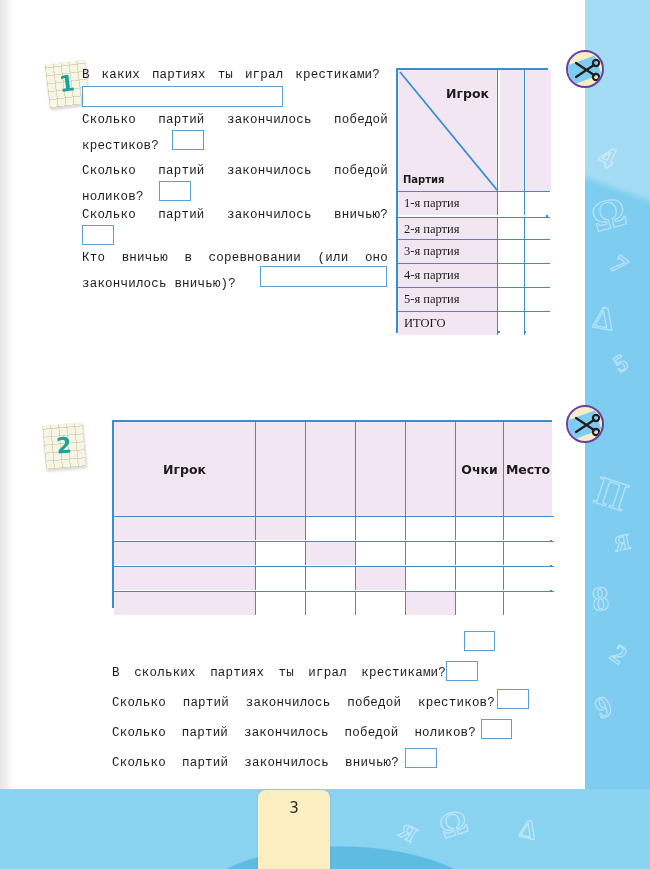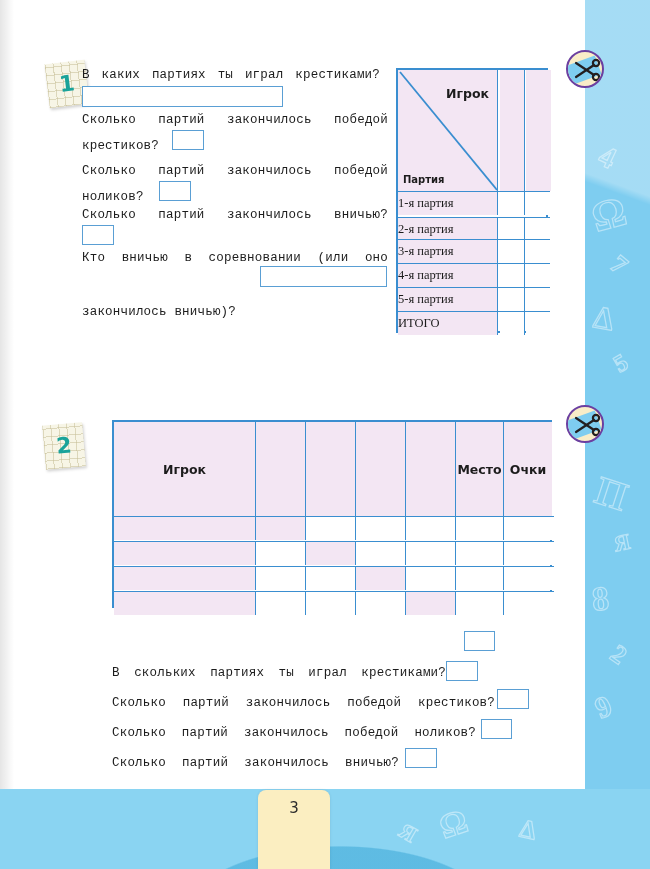--- a/index.html
+++ b/index.html
@@ -164,21 +164,21 @@
     font-size: 10px; font-weight: 600; color: #1c1c1c;
   }
   #t1 .trow {
     position: absolute; left: 0; width: 152px; height: 24px;
     border-top: 1.6px solid #3a8ed0;
   }
   #t1 .tc1 {
     position: absolute; left: 0; top: 0; width: 100px; height: 100%;
     background: #f3e6f3;
     border-right: 1.6px solid #3a8ed0;
-    display: flex; align-items: center; 
+    display: flex; align-items: center; padding-left: 6px;
     font-family: "Liberation Serif", serif;
     font-size: 12.5px; color: #1c1c1c;
   }
   #t1 .tc2, #t1 .tc3 {
     position: absolute; top: 0; height: 100%; background: #ffffff;
   }
   #t1 .tc2 { left: 101.6px; width: 25px; border-right: 1.6px solid #3a8ed0; }
   #t1 .tc3 { left: 128.2px; width: 24px; }
 
   
@@ -282,21 +282,21 @@
   <div class="abox" style="left:172px; top:130px; width:32px; height:20px;"></div>
 
   <div class="qtext just" style="left:82px; top:164px; width:306px;">Сколько партий закончилось победой</div>
   <div class="qtext" style="left:82px; top:190px;">ноликов?</div>
   <div class="abox" style="left:159px; top:181px; width:32px; height:20px;"></div>
 
   <div class="qtext just" style="left:82px; top:208px; width:306px;">Сколько партий закончилось вничью?</div>
   <div class="abox" style="left:82px; top:225px; width:32px; height:20px;"></div>
 
   <div class="qtext just" style="left:82px; top:251px; width:306px;">Кто вничью в соревновании (или оно</div>
-  <div class="qtext" style="left:82px; top:277px;margin-top:28px;">закончилось вничью)?</div>
+  <div class="qtext" style="left:82px; top:277px;">закончилось вничью)?</div>
   <div class="abox" style="left:260px; top:266px; width:127px; height:21px;"></div>
 
   <div id="t1">
     <div class="hdr">
       <div class="hdr-main">
         <svg class="diag" viewBox="0 0 100 121" preserveAspectRatio="none">
           <line x1="2" y1="2" x2="99" y2="120" stroke="#3a8ed0" stroke-width="1.8"></line>
         </svg>
         <div class="lbl-igrok">Игрок</div>
         <div class="lbl-partiya">Партия</div>
@@ -353,22 +353,22 @@
     </svg>
   </div>
 
   <div id="t2">
     <div class="r head">
       <div class="c w0">Игрок</div>
       <div class="c w1"></div>
       <div class="c w2"></div>
       <div class="c w3"></div>
       <div class="c w4"></div>
+      <div class="c w5">Очки</div>
       <div class="c w6">Место</div>
-      <div class="c w5">Очки</div>
     </div>
 
     <div class="r body" style="top:94px;">
       <div class="c w0 shade"></div>
       <div class="c w1 shade"></div>
       <div class="c w2"></div>
       <div class="c w3"></div>
       <div class="c w4"></div>
       <div class="c w5"></div>
       <div class="c w6"></div>

